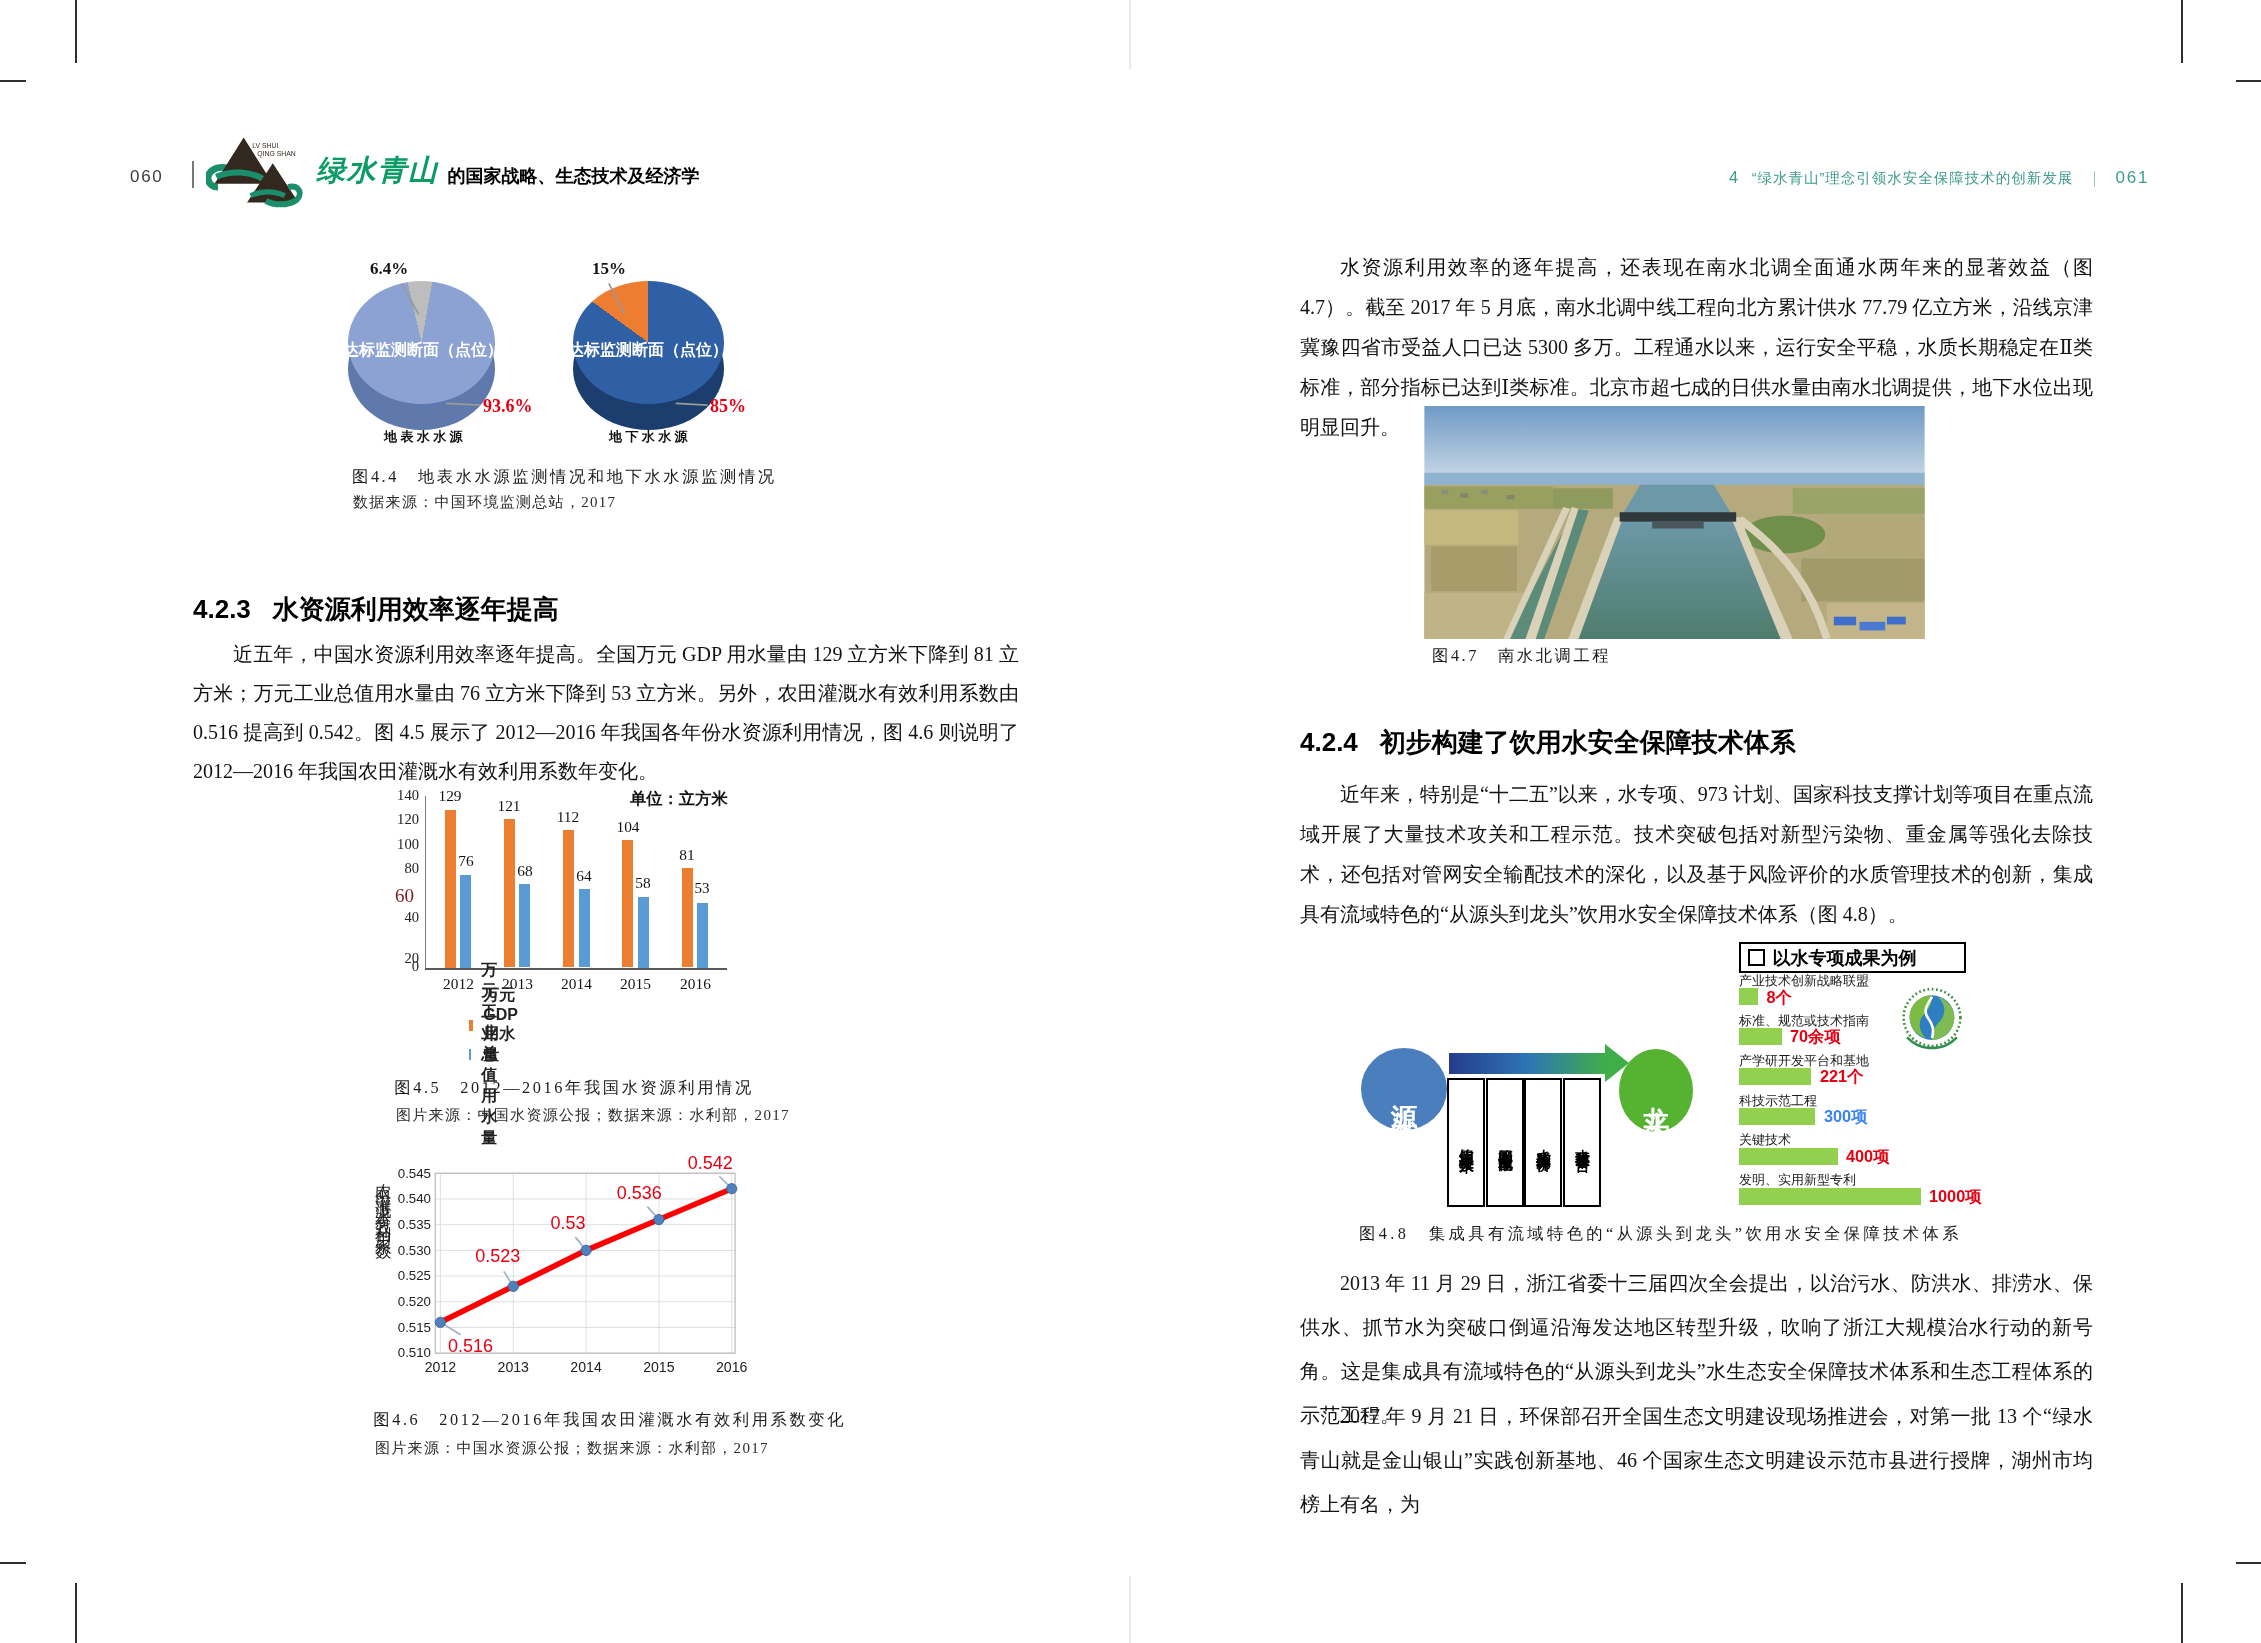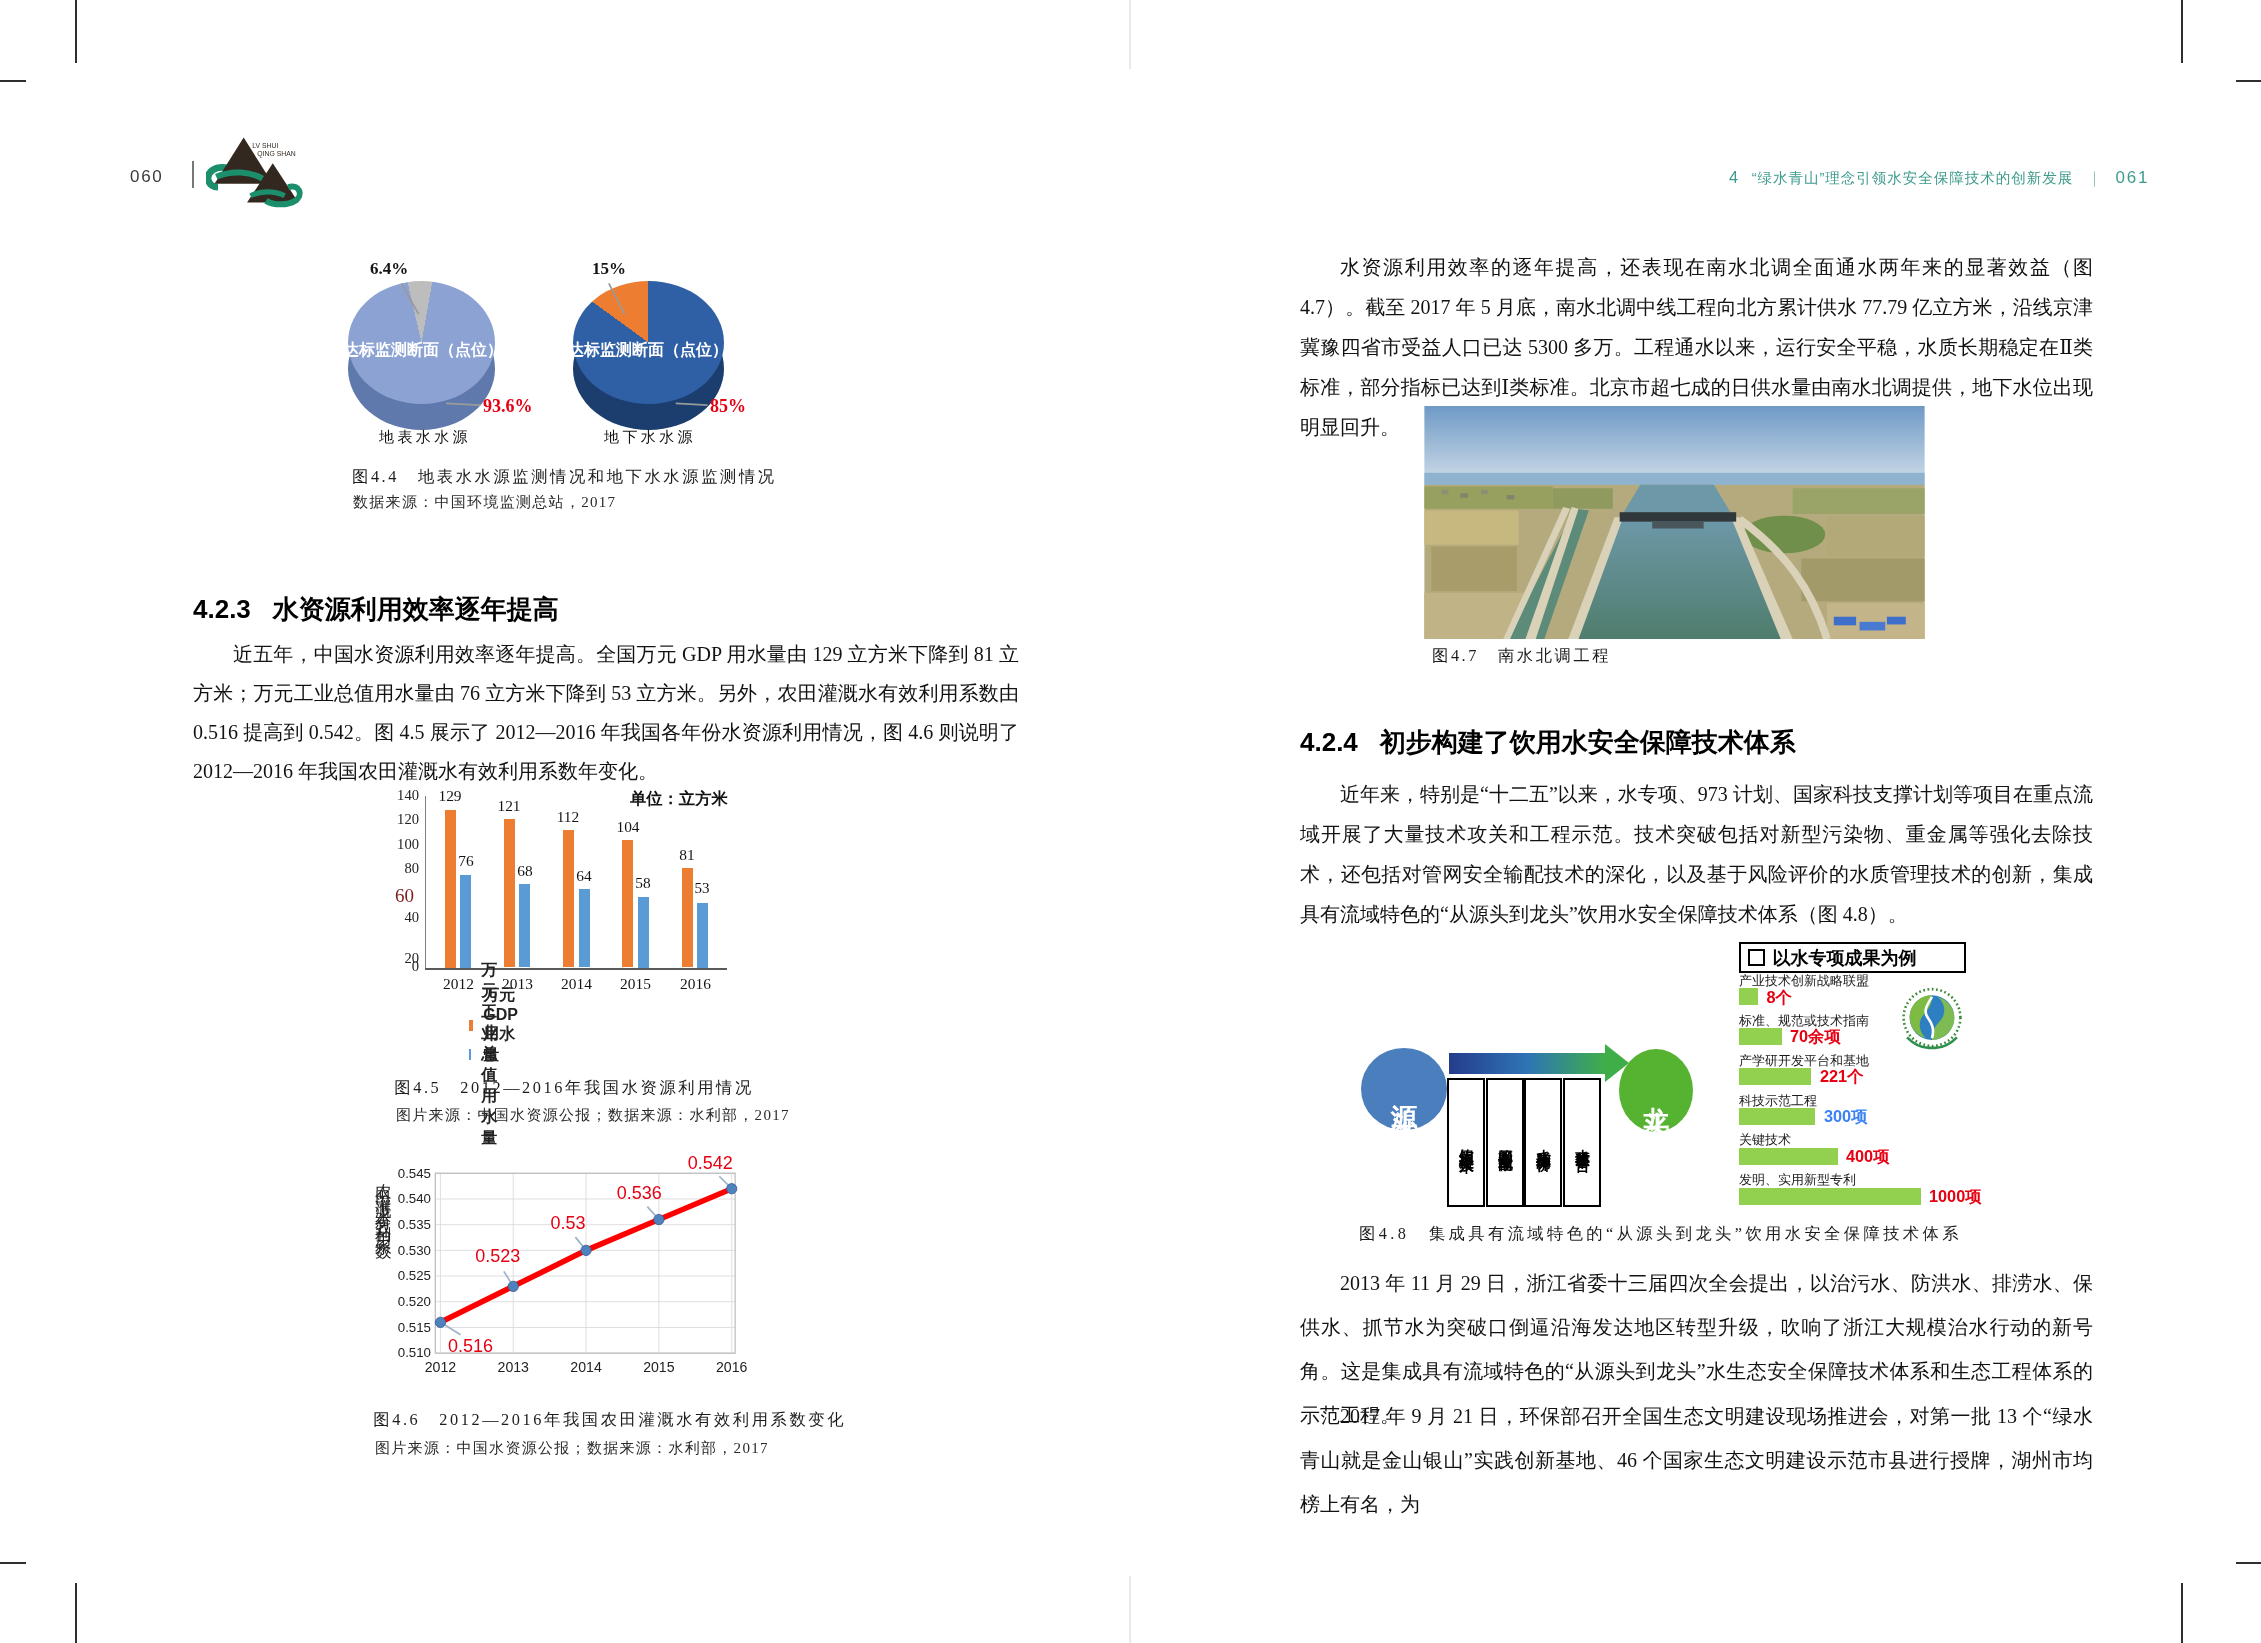--- a/index.html
+++ b/index.html
@@ -13,21 +13,21 @@
   .figcap{font-size:16.3px;letter-spacing:2.6px;color:#1c1c1c;}
   .figsrc{font-size:15px;letter-spacing:1.3px;color:#2a2a2a;}
   .cropV{width:1.7px;background:#2f2f2f;}
   .cropH{height:1.7px;background:#2f2f2f;}
   .gutter{width:1.7px;background:#e9e9e9;}
   .pie-top{border-radius:50%;}
   .pie-side{border-radius:50%;}
   .pct{font-weight:bold;}
   .red{color:#E60012;}
   .pie-center-label{color:#fff;font-weight:bold;text-align:center;}
-  .pie-name{font-weight:400;letter-spacing:3.4px;text-align:center;font-size:15px;color:#111;}
+  .pie-name{font-weight:700;letter-spacing:3.4px;text-align:center;font-size:13px;color:#111;}
   .node{border-radius:50%;display:flex;flex-direction:column;align-items:center;justify-content:center;
         color:#fff;font-weight:bold;font-family:"Liberation Sans",sans-serif;font-size:26.6px;line-height:32px;}
   .stepbox{background:#fff;border:2.6px solid #000;display:flex;align-items:center;justify-content:center;}
   .stepbox span{writing-mode:vertical-rl;text-orientation:upright;font-size:14.6px;font-weight:600;
         letter-spacing:1.7px;font-family:"Liberation Sans",sans-serif;color:#000;}
   .ptitle{border:2.6px solid #000;display:flex;align-items:center;gap:7.7px;padding:1.7px 6.9px;
         font-family:"Liberation Sans",sans-serif;font-weight:bold;font-size:18px;color:#000;background:#fff;}
   .sq{display:inline-block;width:13px;height:13px;border:2.6px solid #000;}
   .vlabel{writing-mode:vertical-rl;text-orientation:upright;font-size:16.3px;letter-spacing:6px;color:#222;}
   .hdr-teal{color:#3E9B8D;}
@@ -55,20 +55,24 @@
     <path d="M14 62 C2 62 -2 48 8 42 C14 38 24 38 30 42" fill="none" stroke="#1B8F6B" stroke-width="8"></path>
     <polygon points="44,4 78,58 10,58" fill="#32281F"></polygon>
     <path d="M12 50 C30 42 52 44 66 52" fill="none" stroke="#1B8F6B" stroke-width="7"></path>
     <polygon points="78,34 108,80 48,80" fill="#32281F"></polygon>
     <path d="M96 62 C110 58 114 72 104 78 C96 83 80 84 70 78" fill="none" stroke="#1B8F6B" stroke-width="7"></path>
     <path d="M52 72 C64 66 80 66 92 72" fill="none" stroke="#1B8F6B" stroke-width="6"></path>
     <text x="54" y="16" font-size="8" fill="#32281F" font-family="Liberation Sans,sans-serif">LV SHUI</text>
     <text x="60" y="26" font-size="8" fill="#32281F" font-family="Liberation Sans,sans-serif">QING SHAN</text>
   </svg>
 
+  <div class="abs" style="left:316px;top:151px;display:flex;align-items:flex-end;gap:8.6px">
+    <span style="font-size:29px;font-weight:bold;font-style:italic;color:#0A9B67;letter-spacing:1.7px">绿水青山</span>
+    <span class="sans" style="font-size:18px;font-weight:bold;color:#000;padding-bottom:3.4px">的国家战略、生态技术及经济学</span>
+  </div>
 
   <div>
 
     <div class="abs" style="left:348px;top:281px;width:147px;height:150px">
       <div class="pie-side abs" id="pie0-side" style="left: 0px; top: 26px; width: 147px; height: 123px; background: rgb(95, 121, 172);"></div>
       <div class="pie-top abs" id="pie0-top" style="left: 0px; top: 0px; width: 147px; height: 123px; background: conic-gradient(from -13deg, rgb(189, 189, 189) 0deg, rgb(189, 189, 189) 6.4%, rgb(140, 162, 211) 6.4%, rgb(140, 162, 211) 100%);"></div>
     </div>
     <div class="abs pie-center-label" style="left:333px;top:340px;width:180px;font-size:16px">达标监测断面（点位）</div>
     <div class="abs pct" style="left:370px;top:259px;font-size:17px">6.4%</div>
     <div class="abs pct red" style="left:483px;top:396px;font-size:18px">93.6%</div>

